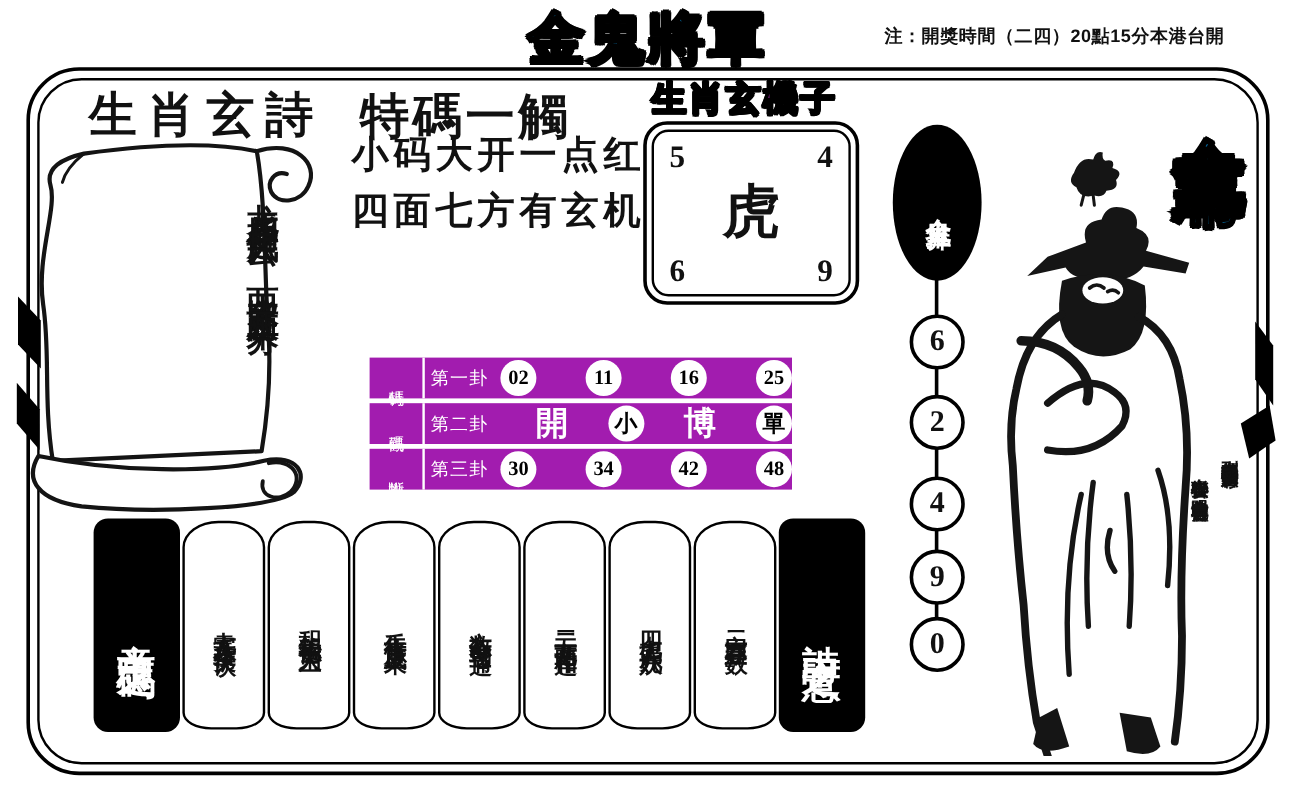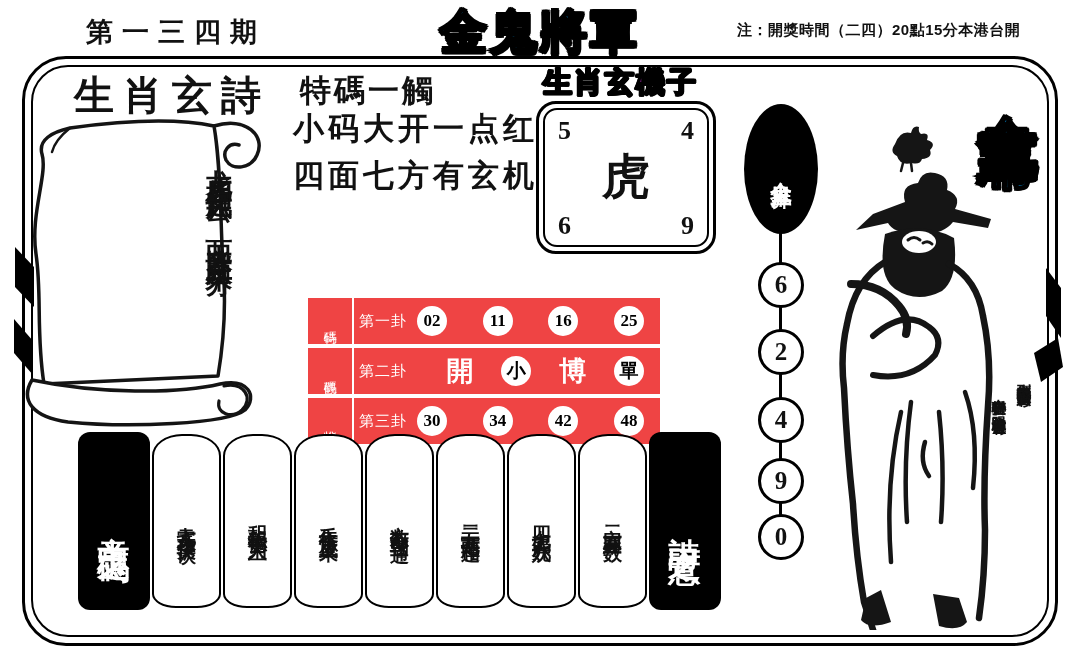--- a/index.html
+++ b/index.html
@@ -23,40 +23,40 @@
   
   .frame-outer{left:22px;top:56px;width:1036px;height:590px;border:3.5px solid #000;border-radius:44px;box-sizing:border-box;}
   .frame-inner{position:absolute;left:6px;top:6px;right:6px;bottom:6px;border:2.2px solid #000;border-radius:37px;}
 
   
   .zp-heading{left:74px;top:68px;font-size:40px;font-weight:900;letter-spacing:9px;}
   .scroll-text{left:98px;top:148px;width:152px;height:268px;font-size:27px;font-weight:bold;
                letter-spacing:5px;line-height:62px;}
 
   
-  .sp-heading{left:300px;top:70px;font-size:31px;font-weight:900;letter-spacing:3px;}
+  .sp-heading{left:300px;top:70px;font-size:41px;font-weight:900;letter-spacing:3px;}
   .sp-lines{left:293px;top:106px;font-size:31px;font-weight:bold;letter-spacing:4px;line-height:46.5px;white-space:nowrap;}
 
   
   .zb-heading{left:543px;top:63px;font-size:29px;font-weight:900;letter-spacing:2px;}
   .zb-outer{left:536px;top:101px;width:180px;height:153px;border:3.5px solid #000;border-radius:20px;box-sizing:border-box;}
   .zb-inner{position:absolute;left:4px;top:4px;right:4px;bottom:4px;border:2.5px solid #000;border-radius:14px;}
   .zb-corner{position:absolute;font-size:26px;font-weight:600;font-family:"Liberation Serif",serif;}
   .zb-center{position:absolute;left:0;right:0;top:50%;transform:translateY(-52%);text-align:center;
              font-size:48px;font-weight:bold;font-family:"Liberation Serif",serif;}
 
   
   .gtable{left:308px;top:298px;width:352px;}
-  .grow{display:flex;align-items:center;height:46px;margin-bottom:4px;background:#ef4444;color:#fff;box-sizing:border-box;}
+  .grow{display:flex;align-items:center;height:34px;margin-bottom:4px;background:#a21caf;color:#fff;box-sizing:border-box;}
   .gside{width:44px;text-align:center;font-size:13px;line-height:1.05;writing-mode:vertical-rl;text-orientation:upright;
          height:32px;margin:0 auto;display:flex;align-items:center;justify-content:center;}
   .gside-wrap{width:44px;display:flex;justify-content:center;}
   .gdiv{width:2px;align-self:stretch;background:#fff;}
   .glabel{width:58px;font-size:15px;letter-spacing:1px;padding-left:5px;white-space:nowrap;}
-  .gitems{flex:1;display:flex;align-items:center;justify-content:space-between;padding-right:16px;}
+  .gitems{flex:1;display:flex;align-items:center;justify-content:space-between;padding-right:0;}
   .gitems.shift{padding-left:28px;}
   .gcircle{width:30px;height:30px;border-radius:50%;background:#fff;color:#000;display:flex;align-items:center;justify-content:center;
            font-size:17px;font-weight:bold;font-family:"Liberation Serif",serif;}
   .gcircle.cjk{font-size:19px;}
   .gplain{width:30px;text-align:center;font-size:27px;font-weight:bold;color:#fff;font-family:"Liberation Serif",serif;}
 
   
   .ded-oval{left:744px;top:104px;width:74px;height:130px;background:#000;border-radius:50%;
             display:flex;align-items:center;justify-content:center;}
   .ded-oval span{color:#fff;font-size:21px;font-weight:bold;letter-spacing:2px;}
@@ -77,21 +77,20 @@
   .slip-white{width:69px;height:174px;margin-top:2px;background:#fff;border:2.5px solid #000;box-sizing:border-box;
               border-radius:30px 30px 24px 24px / 22px 22px 14px 14px;
               display:flex;align-items:center;justify-content:center;}
   .slip-white span{font-size:19px;font-weight:bold;letter-spacing:3px;font-family:"Liberation Serif","DejaVu Serif",serif;}
 </style>
 </head>
 <body>
 
 <div class="page">
 
-  <span class="abs issue serif">第一三四期</span>
   <span class="abs main-title outline-text">金鬼將軍</span>
   <span class="abs note">注：開獎時間（二四）20點15分本港台開</span>
 
   <div class="abs frame-outer">
     <div class="frame-inner"></div>
   </div>
 
   <div class="abs zp-heading">生肖玄詩</div>
 
   <svg class="abs" style="left:8px;top:112px;" width="282" height="322" viewBox="0 0 282 322">

